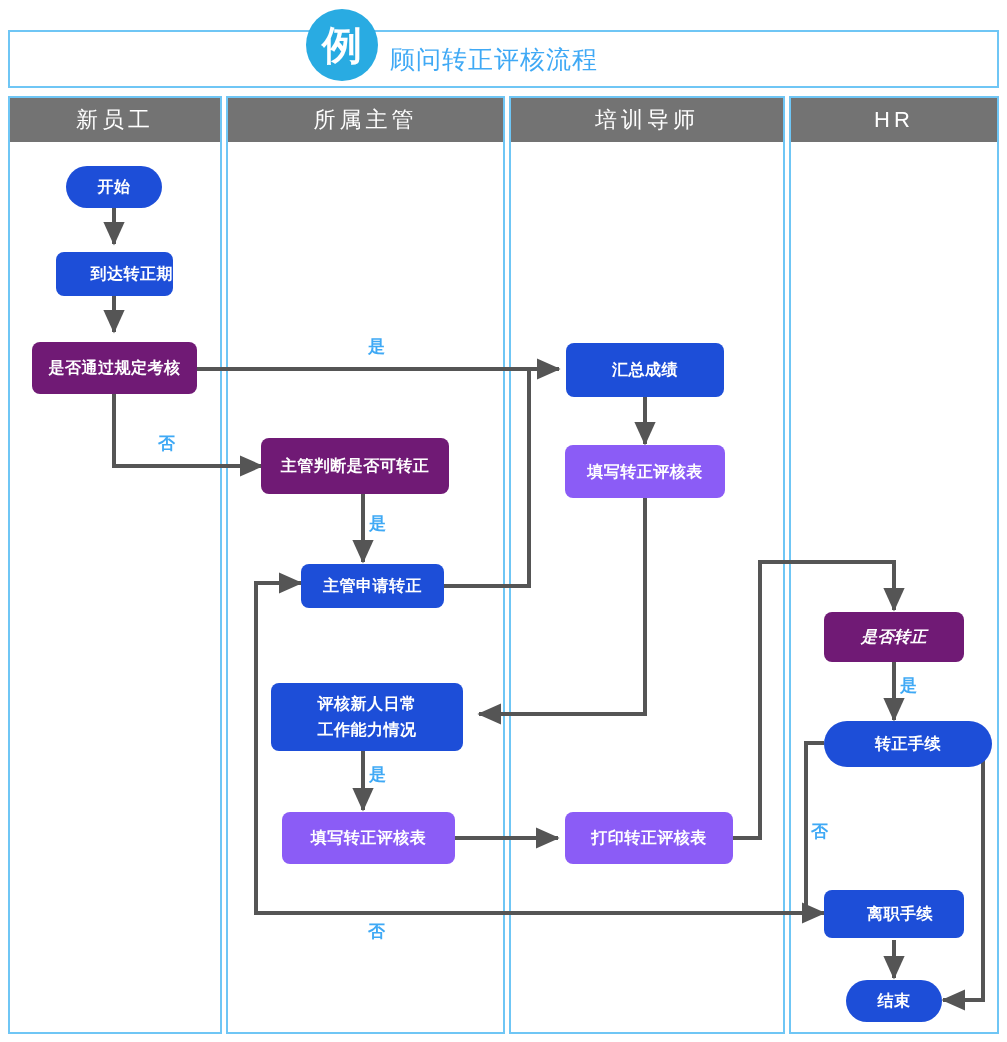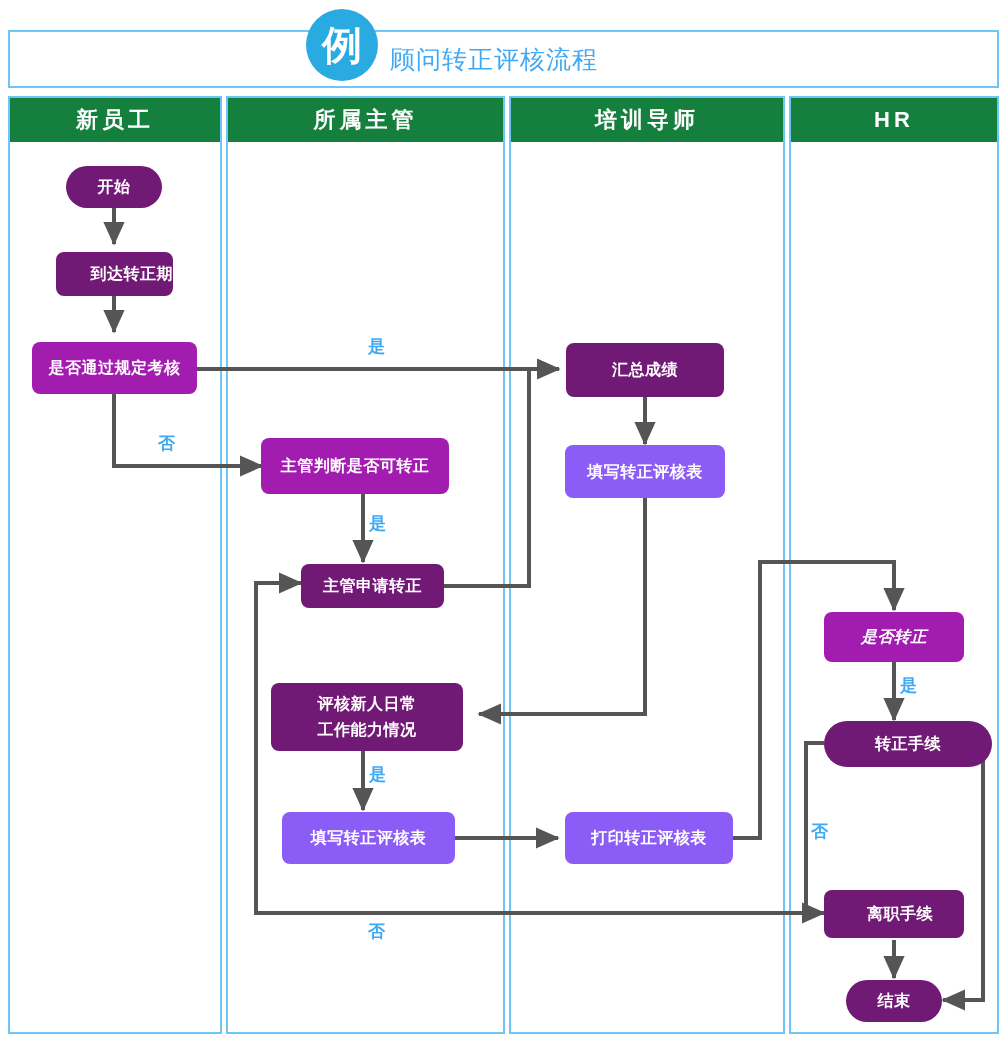--- a/index.html
+++ b/index.html
@@ -15,39 +15,39 @@
               line-height:30px;white-space:nowrap;}
   #example-badge{position:absolute;left:306px;top:9px;width:72px;height:72px;
                  border-radius:50%;background:#29ABE2;color:#fff;
                  font-size:40px;font-weight:bold;line-height:72px;text-align:center;
                  z-index:5;}
 
   
   .lane{position:absolute;top:96px;height:938px;box-sizing:border-box;
         border:2px solid #6FC6F5;background:#fff;}
   .lane-header{position:absolute;left:0;top:0;right:0;height:44px;
-               background:#15803d;color:#fff;font-size:22px;font-weight:bold;
+               background:#737373;color:#fff;font-size:22px;font-weight:normal;
                line-height:44px;text-align:center;letter-spacing:4px;}
 
   #lane-0{left:8px;width:214px;}
   #lane-1{left:226px;width:279px;}
   #lane-2{left:509px;width:276px;}
   #lane-3{left:789px;width:210px;}
 
   
   #connectors{position:absolute;left:0;top:0;width:1007px;height:1042px;
               pointer-events:none;z-index:3;}
 
   
   .node{position:absolute;box-sizing:border-box;display:flex;
         align-items:center;justify-content:center;text-align:center;
         color:#ffffff;font-size:16px;font-weight:bold;line-height:22px;
         border-radius:8px;z-index:4;letter-spacing:0.5px;}
-  .node.blue{background:#701a75;}
-  .node.orange{background:#a21caf;text-align:center;}
+  .node.blue{background:#1d4ed8;}
+  .node.orange{background:#701a75;text-align:center;}
   .node.green{background:#8b5cf6;}
   .node.pill{border-radius:22px;}
   .node.two-line{line-height:26px;}
 
   
   .edge-label{position:absolute;color:#3FA9F5;font-size:17px;font-weight:bold;
               z-index:5;line-height:20px;white-space:nowrap;}
 </style>
 </head>
 <body>

